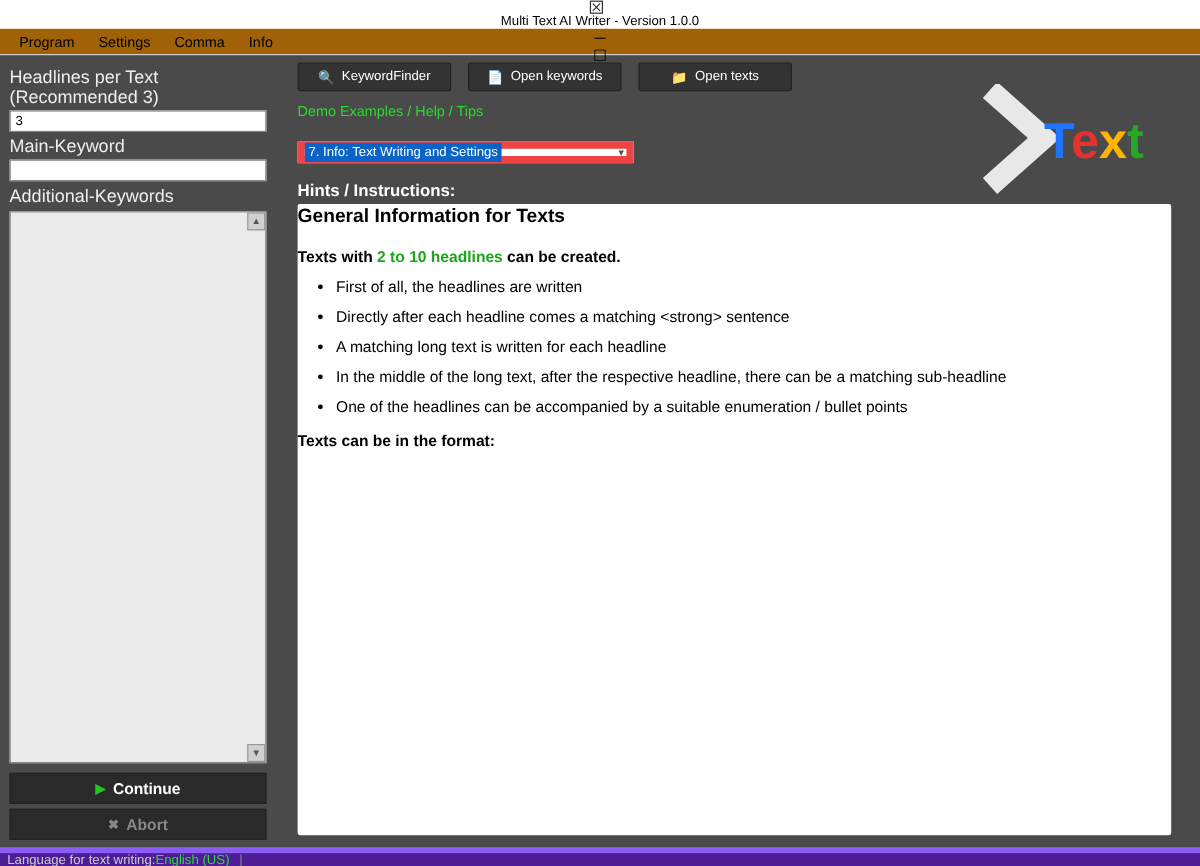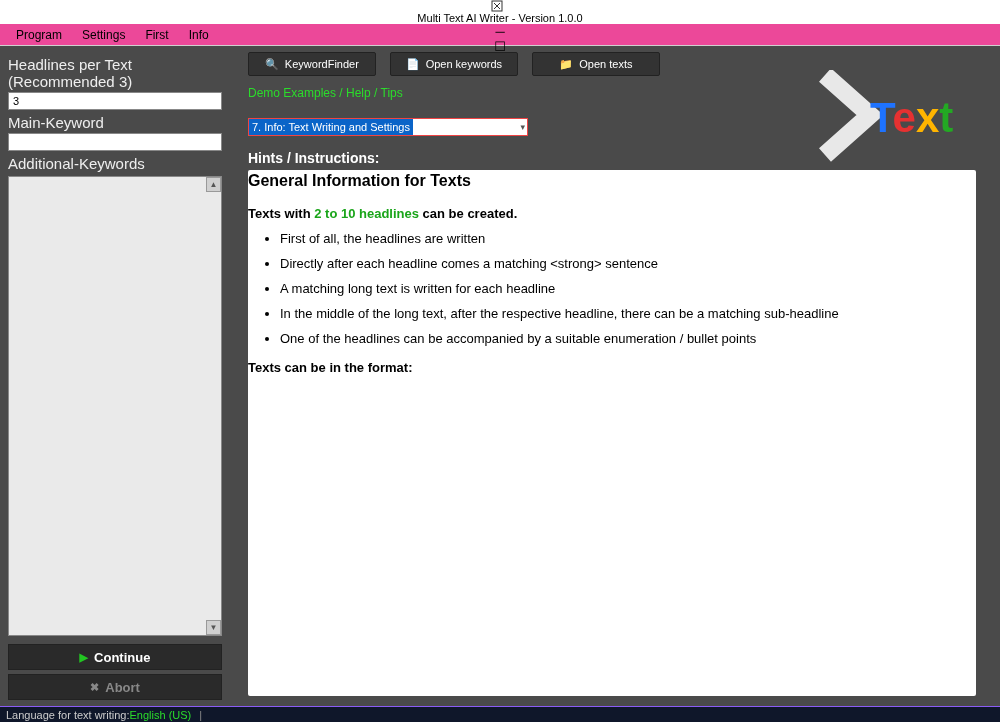--- a/index.html
+++ b/index.html
@@ -1,52 +1,52 @@
 <!DOCTYPE html>
 <html><head>
 <meta charset="utf-8">
 <style>
 * { box-sizing: border-box; margin: 0; padding: 0; font-family: "Segoe UI", Arial, sans-serif; }
 html, body { width: 1000px; height: 722px; overflow: hidden; background: #fff; }
 .titlebar { height: 24px; background: #fff; display: flex; align-items: center; padding: 0 4px; font-size: 11px; color: #000; flex-direction: column; }
 .titlebar .icon { width: 14px; height: 14px; margin-right: 6px; display: flex; align-items: center; justify-content: center; }
 .titlebar .spacer { flex: 1; }
 .winbtn { width: 38px; height: 24px; display: flex; align-items: center; justify-content: center; font-size: 13px; cursor: pointer; }
-.menubar { height: 22px; background: #ec4899; display: flex; align-items: center; padding: 0 6px; font-size: 12px; color: #000; border-bottom: 1px solid #d0d0d0; }
+.menubar { height: 22px; background: #a16207; display: flex; align-items: center; padding: 0 6px; font-size: 12px; color: #000; border-bottom: 1px solid #d0d0d0; }
 .menubar .item { padding: 2px 10px; cursor: pointer; }
 .workspace { display: flex; height: 660px; background: #4a4a4a; }
 .sidebar { width: 230px; padding: 6px 8px; color: #fff; font-size: 11px; display: flex; flex-direction: column; }
 .label { margin-top: 4px; margin-bottom: 2px; font-size: 15px; color: #eee; }
 .field { width: 100%; height: 18px; background: #fff; color: #000; border: 1px solid #888; font-size: 11px; padding: 1px 4px; }
 .textarea-wrap { position: relative; flex: 1; margin-top: 2px; }
 .textarea { width: 100%; height: 100%; background: #eaeaea; border: 1px solid #888; resize: none; font-size: 11px; padding: 4px; }
 .scroll-up, .scroll-down { position: absolute; right: 1px; width: 15px; height: 15px; background: #d0d0d0; border: 1px solid #999; font-size: 8px; display: flex; align-items: center; justify-content: center; color: #555; }
 .scroll-up { top: 1px; } .scroll-down { bottom: 1px; }
 .btnrow { margin-top: 8px; }
 .sidebar-btn { width: 100%; height: 26px; background: #2a2a2a; border: 1px solid #222; color: #fff; font-size: 13px; font-weight: 600; display: flex; align-items: center; justify-content: center; gap: 6px; cursor: pointer; }
 .sidebar-btn.disabled { color: #888; }
 .play { color: #22c522; font-size: 11px; }
 .stopi { color: #888; font-size: 11px; }
 .main { flex: 1; padding: 6px 24px 10px 18px; position: relative; color: #fff; }
 .toolbar { display: flex; gap: 14px; margin-bottom: 10px; }
 .toolbtn { width: 128px; height: 24px; background: #333; border: 1px solid #222; color: #fff; font-size: 11px; display: flex; align-items: center; justify-content: center; gap: 6px; cursor: pointer; border-radius: 2px; }
 .toolbtn .ticon { font-size: 11px; }
 .demo-label { color: #2bdc2b; font-size: 12px; margin-bottom: 18px; }
-.dropdown { width: 280px; height: 18px; background: #fff; border: 1px solid #ef4444; display: flex; align-items: center; font-size: 11px; position: relative; }
+.dropdown { width: 280px; height: 18px; background: #fff; border: 6px solid #ef4444; display: flex; align-items: center; font-size: 11px; position: relative; }
 .dropdown .sel { background: #0a64c8; color: #fff; padding: 0 3px; height: 16px; display: flex; align-items: center; }
 .dropdown .caret { position: absolute; right: 2px; color: #555; font-size: 9px; }
 .hints-label { margin-top: 14px; font-size: 14px; font-weight: bold; color: #fff; }
 .content-panel { background: #fff; color: #000; margin-top: 4px; padding: 0 16px 16px 0; height: 526px; border-radius: 2px; font-size: 13px; }
 .content-panel h2 { font-size: 16px; font-weight: bold; padding: 2px 0 6px 0; }
 .content-panel p { margin: 10px 0; }
 .content-panel .green { color: #1aa51a; font-weight: bold; }
 .content-panel ul { margin: 6px 0 14px 32px; }
 .content-panel li { margin: 10px 0; font-size: 13px; }
 .logo { position: absolute; top: 24px; right: 25px; width: 160px; height: 100px; pointer-events: none; }
-.statusbar { height: 16px; background: #0f172a; color: #ccc; font-size: 11px; padding: 0 6px; display: flex; align-items: center; border-top: 1px solid #8b5cf6; }
+.statusbar { height: 16px; background: #4c1d95; color: #ccc; font-size: 11px; padding: 0 6px; display: flex; align-items: center; border-top: 5px solid #8b5cf6; }
 .statusbar .lang { color: #2bdc2b; }
 .statusbar .sep { margin: 0 8px; color: #888; }
 </style>
 </head>
 <body>
 
 <div class="titlebar">
   <span class="icon">
     <svg width="12" height="12" viewBox="0 0 12 12">
         <rect x="1" y="1" width="10" height="10" fill="none" stroke="#333" stroke-width="1"></rect>
@@ -56,21 +56,21 @@
   <span>Multi Text AI Writer - Version 1.0.0</span>
   <span class="spacer"></span>
   <div class="winbtn">─</div>
   <div class="winbtn">☐</div>
   <div class="winbtn">✕</div>
 </div>
 
 <div class="menubar">
   <div class="item">Program</div>
   <div class="item">Settings</div>
-  <div class="item">First</div>
+  <div class="item">Comma</div>
   <div class="item">Info</div>
 </div>
 
 <div class="workspace">
   <div class="sidebar">
     <div class="label">Headlines per Text (Recommended 3)</div>
     <input class="field" value="3" style="">
     <div class="label">Main-Keyword</div>
     <input class="field" value="" style="">
     <div class="label">Additional-Keywords</div>

